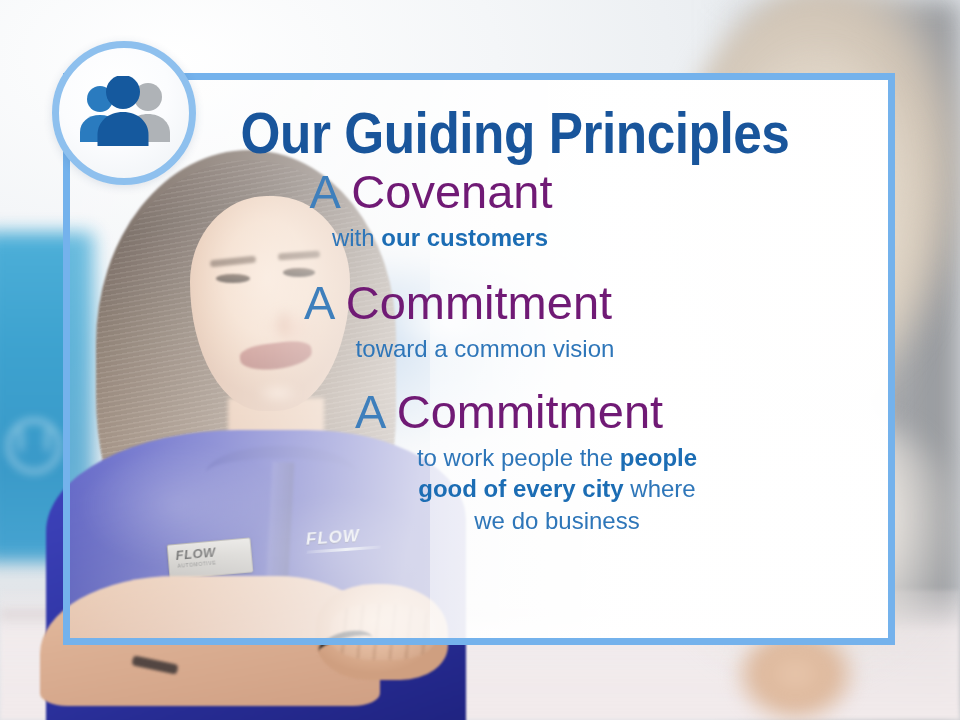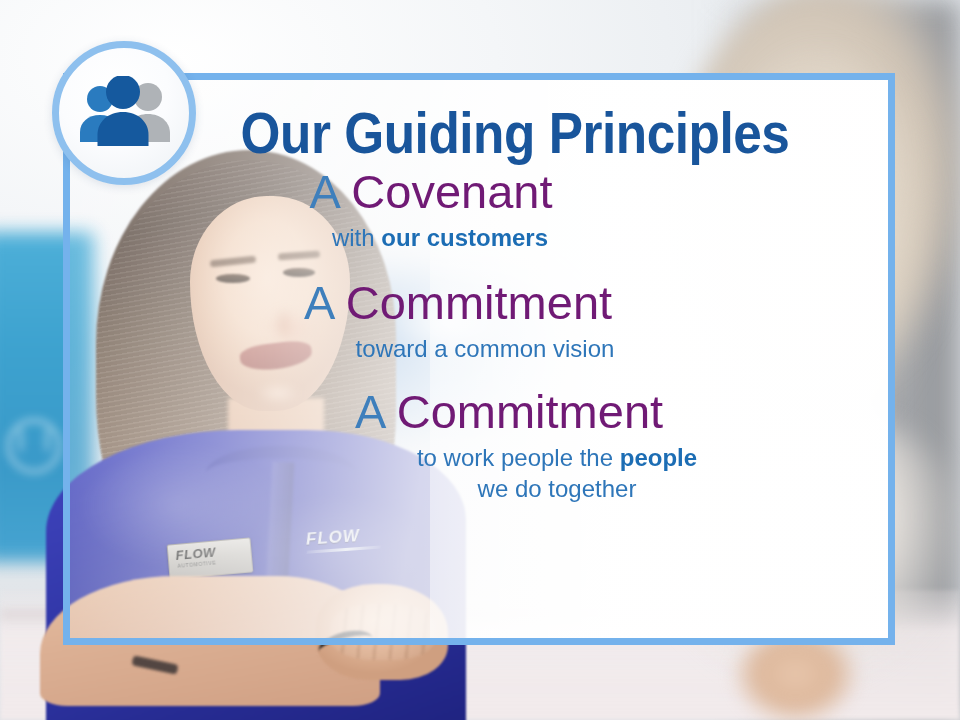--- a/index.html
+++ b/index.html
@@ -470,21 +470,24 @@
     <div class="principle pr-commitment">
       <div class="p-head">
         <span class="art">A</span>
         <span class="word">Commitment</span>
       </div>
       <div class="p-sub">
         <div>
           <span>to work people the </span><b>people</b>
         </div>
         <div>
-          <span>we do together</span>
+          <b>good of every city</b><span> where</span>
+        </div>
+        <div>
+          <span>we do business</span>
         </div>
       </div>
     </div>
 
   </div>
 
   <div class="icon-badge">
     <svg width="104" height="74" viewBox="0 0 104 74">
 
       <circle cx="76" cy="21" r="14" fill="#AFB3B7"></circle>

